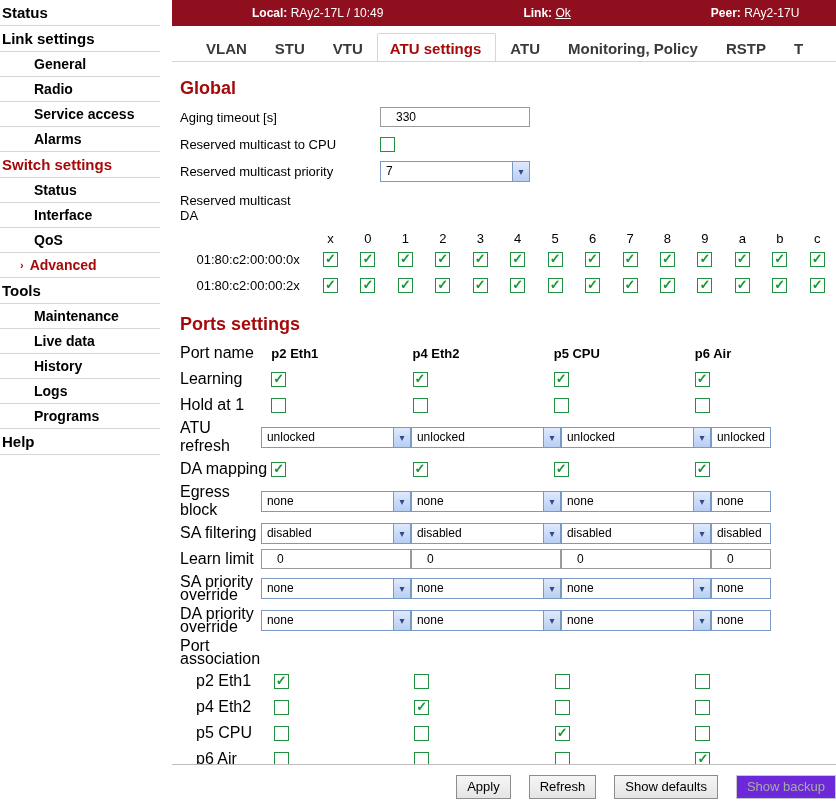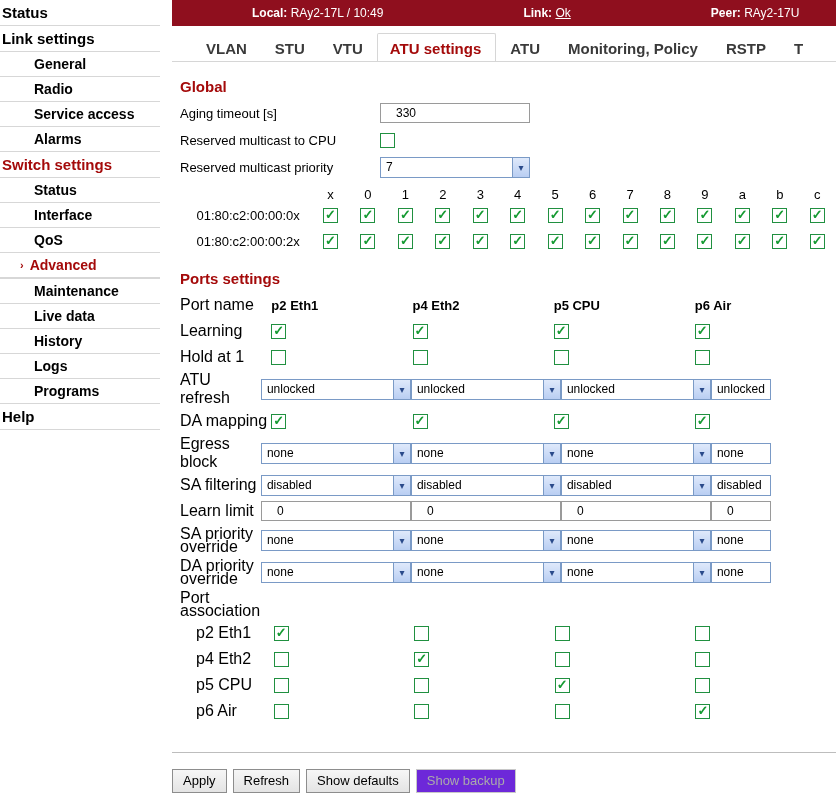--- a/index.html
+++ b/index.html
@@ -99,21 +99,21 @@
     position:absolute;
     top: 62px;
     left: 0;
     right: 0;
     bottom: 44px;
     overflow:hidden;
     padding: 12px 0 0 8px;
   }
   h3.sect {
     color: #a40a0a;
-    font-size: 15px;
+    font-size: 18px;
     font-weight:bold;
     margin: 4px 0 6px 0;
   }
   .row {
     display:flex;
     align-items:center;
     min-height: 24px;
     margin-bottom: 3px;
   }
   .lab { width: 200px; font-size:13px; }
@@ -168,27 +168,27 @@
   .ps-grid .pname { width:110px; font-size:16px;}
   .ps-grid .pcell { width:170px; display:flex; align-items:center;}
   .ps-grid .header .pcell{ font-weight:bold; }
   .ps-grid .sel{width:150px;}
   .ps-grid .val{width:150px;}
   .indent .pname{ padding-left:16px;}
   
   .bottom {
     position:absolute;
     left:172px; right:0; bottom:0;
-    height:56px;
+    height:44px;
     border-top:1px solid #bdbdbd;
     background:#fff;
     display:flex;
     align-items:center;
-    justify-content:flex-start;
-    gap:6px;
+    justify-content:flex-end;
+    gap:18px;
   }
   .btn{
     height:24px;
     padding:0 10px;
     font-size:13px;
     background:linear-gradient(#f6f6f6,#e4e4e4);
     border:1px solid #8d8d8d;
     cursor:pointer;
   }
   .btn.dis{color:#aaa; border-color:#c8c8c8; background:#6d28d9; cursor:default;}
@@ -215,20 +215,21 @@
   <div class="side-sep"></div>
   <div class="side-sub">Interface</div>
   <div class="side-sep"></div>
   <div class="side-sub">QoS</div>
   <div class="side-sep"></div>
   <div class="side-sub red">
       <span class="caret">›</span>
       <span>Advanced</span>
     </div>
   <div class="side-sep"></div>
+  <div class="side-head">Tools</div>
   <div class="side-sep"></div>
   <div class="side-sub">Maintenance</div>
   <div class="side-sep"></div>
   <div class="side-sub">Live data</div>
   <div class="side-sep"></div>
   <div class="side-sub">History</div>
   <div class="side-sep"></div>
   <div class="side-sub">Logs</div>
   <div class="side-sep"></div>
   <div class="side-sub">Programs</div>
@@ -267,20 +268,23 @@
       <span class="chk"></span>
     </div>
     <div class="row">
       <div class="lab">Reserved multicast priority</div>
       <div class="sel" style="width:150px">
           <span>7</span>
           <span class="arr">▾</span>
         </div>
     </div>
 
+    <div class="row" style="margin-top:10px">
+      <div class="lab" style="width:130px">Reserved multicast DA</div>
+    </div>
 
     <div class="rm-table">
       <div class="rm-head">
         <div class="first"></div>
         <div class="cell">x</div>
         <div class="cell">0</div>
         <div class="cell">1</div>
         <div class="cell">2</div>
         <div class="cell">3</div>
         <div class="cell">4</div>

